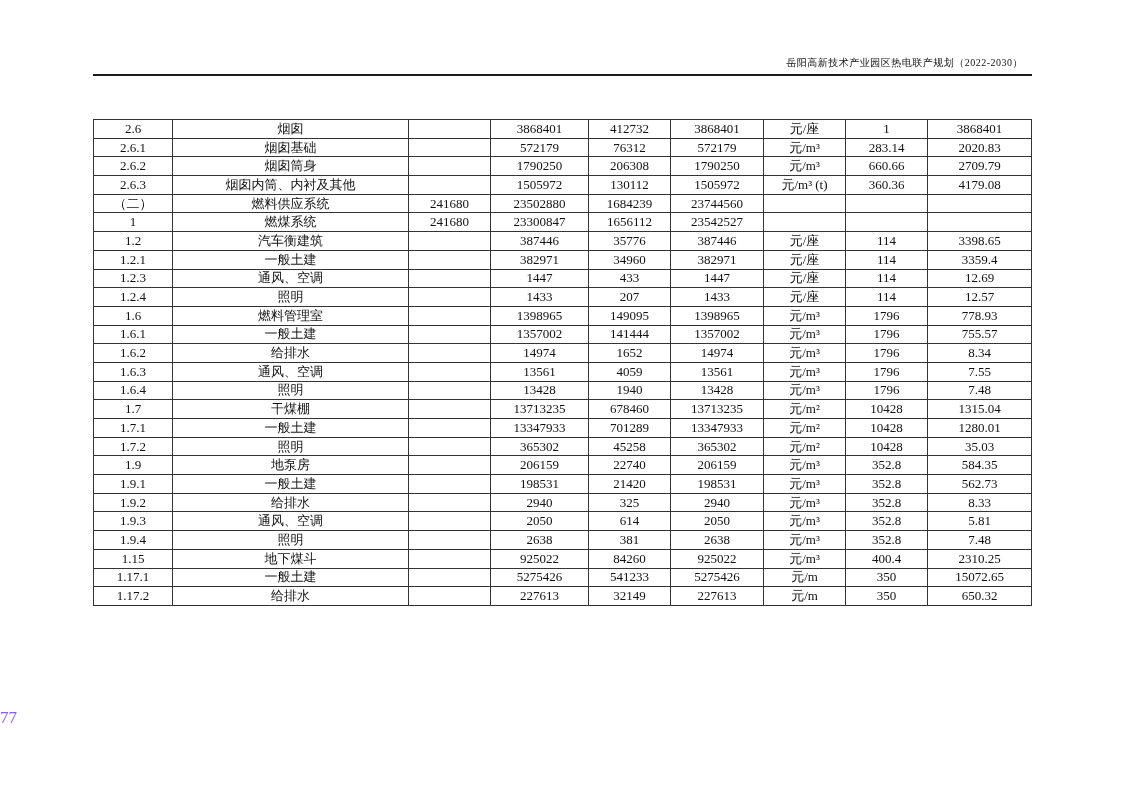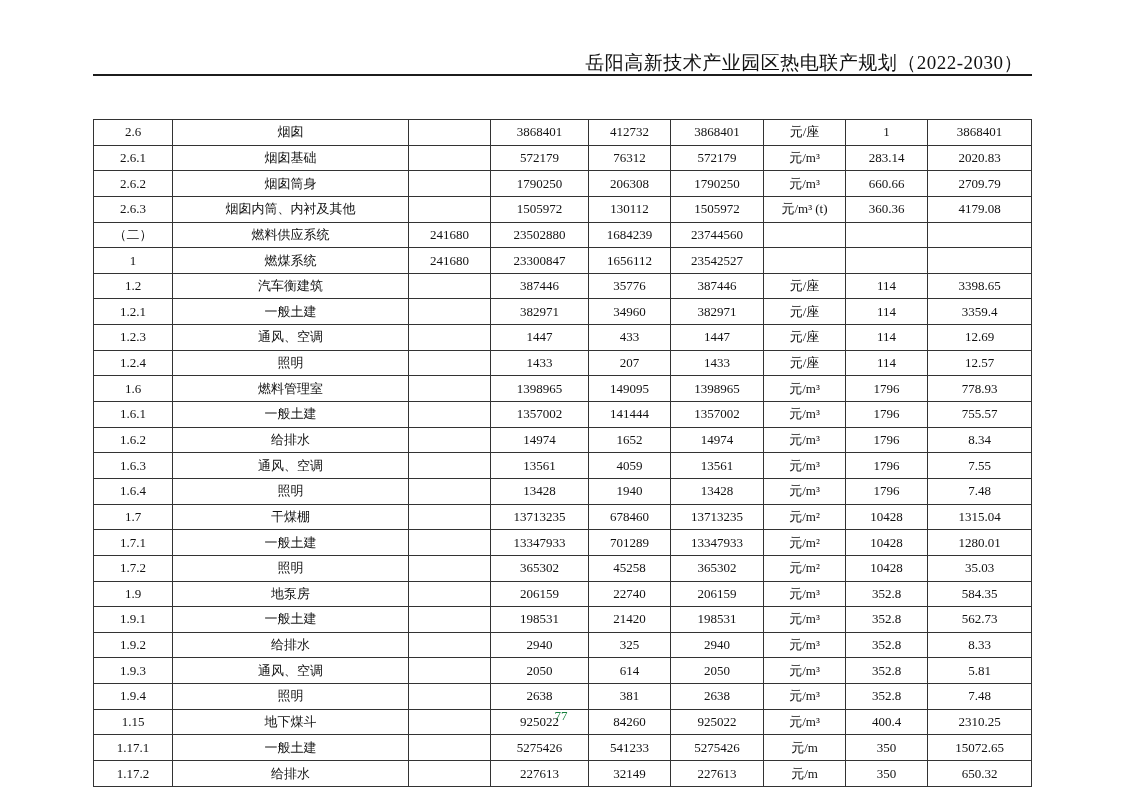--- a/index.html
+++ b/index.html
@@ -11,62 +11,61 @@
     width: 1122px;
     height: 793px;
     position: relative;
     font-family: "Liberation Serif", "DejaVu Serif", serif;
     color: #111111;
   }
   .page-header-title {
     position: absolute;
     top: 52px;
     right: 99px;
-    font-size: 19px;
+    font-size: 10px;
     line-height: 21px;
     letter-spacing: 0.5px;
     color: #111111;
     white-space: nowrap;
   }
   .header-rule {
     position: absolute;
     top: 74px;
     left: 93px;
     width: 939px;
     height: 2px;
     background: #1c1c1c;
   }
   table.cost-table {
     position: absolute;
     top: 119px;
     left: 93px;
     width: 939px;
-    height: 668px;
+    height: 487px;
     border-collapse: collapse;
     table-layout: fixed;
   }
   table.cost-table td {
     border: 1px solid #333333;
     text-align: center;
     vertical-align: middle;
     font-size: 13px;
     line-height: 14px;
     padding: 0 2px;
     white-space: nowrap;
     overflow: hidden;
     color: #111111;
   }
   .page-number {
     position: absolute;
     top: 708px;
     left: 0;
     width: 100%;
-    text-align: center;
-    font-size: 13px;
-    color: #15803d;
+    font-size: 17px;
+    color: #8b5cf6;
   }
 </style>
 </head>
 <body>
 
 <div class="page-header-title">岳阳高新技术产业园区热电联产规划（2022-2030）</div>
 
 <div class="header-rule"></div>
 
 <table class="cost-table">

